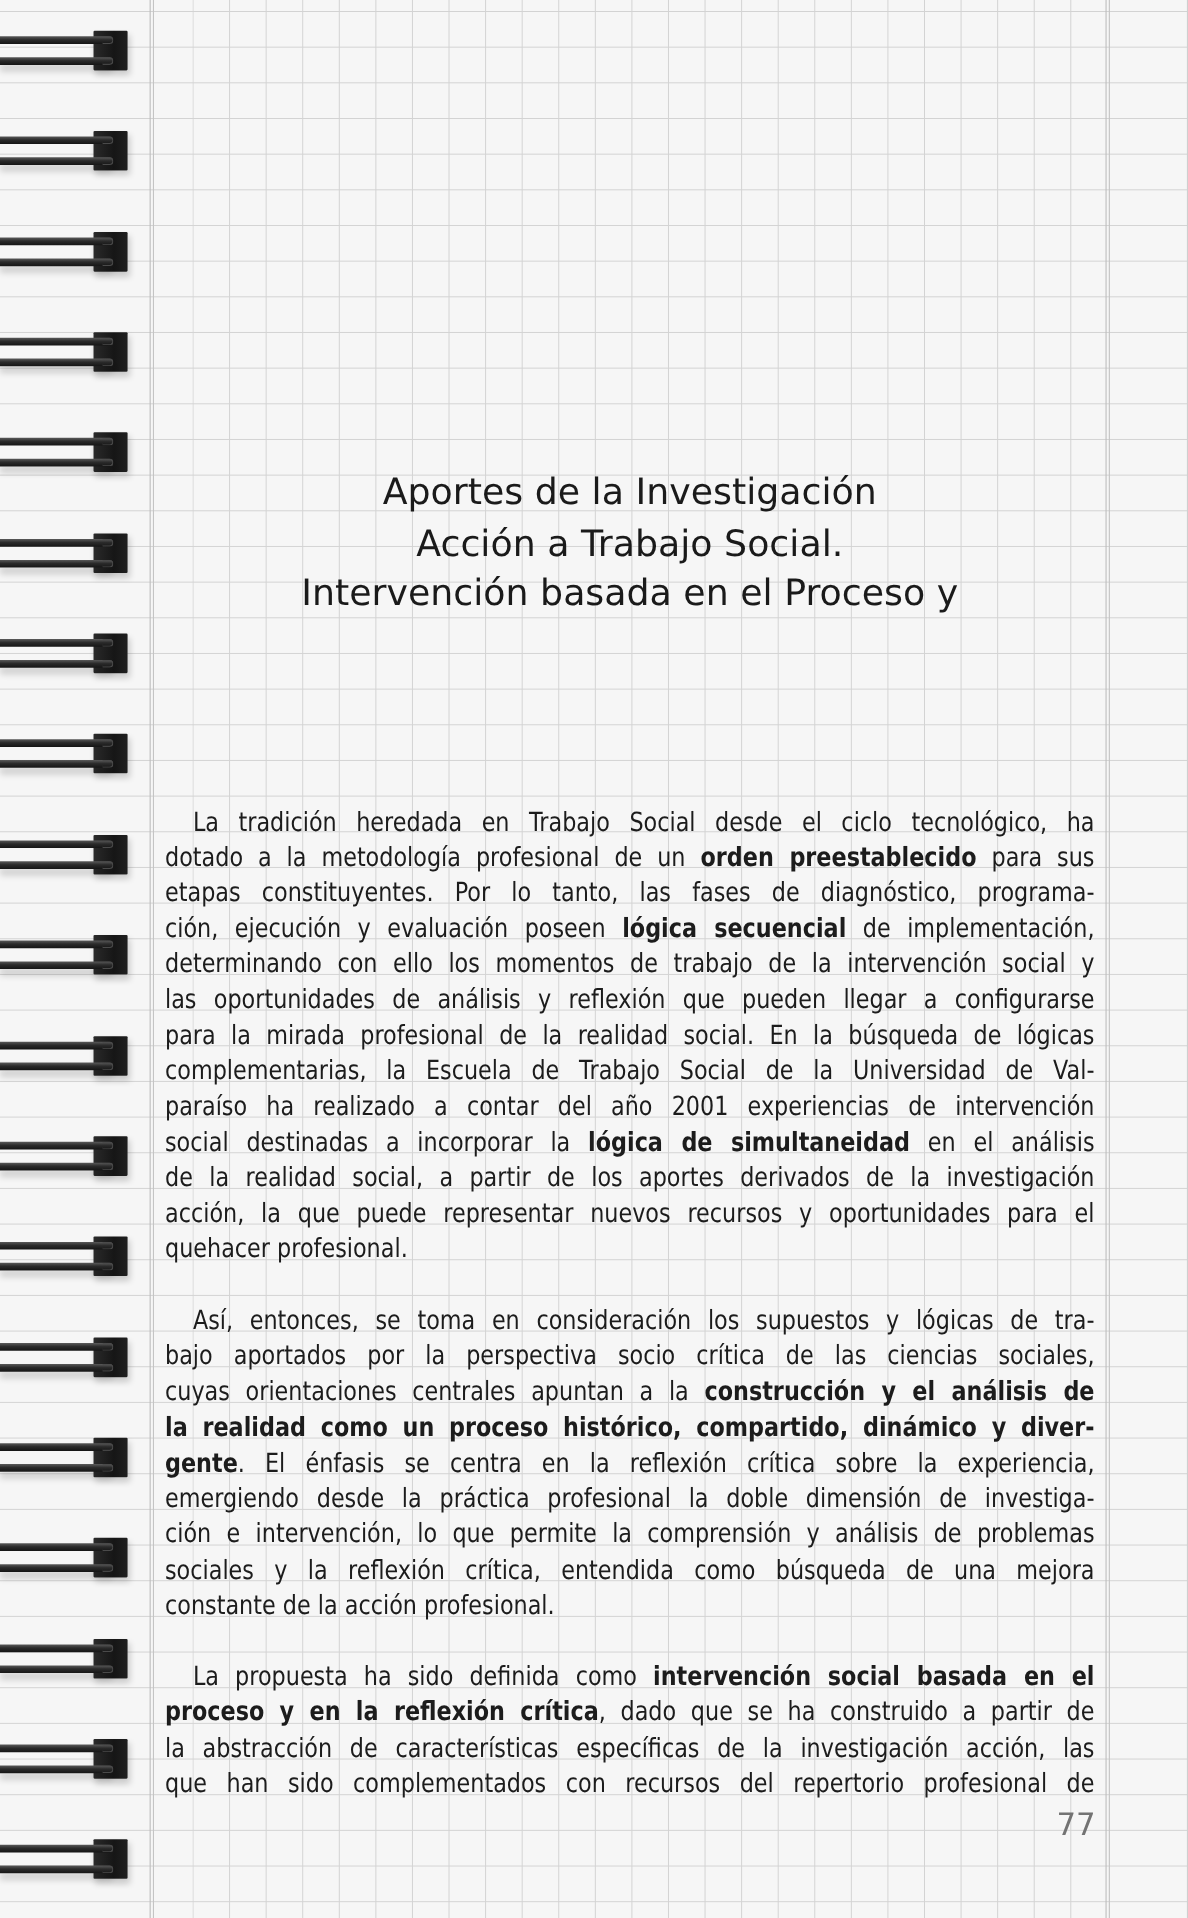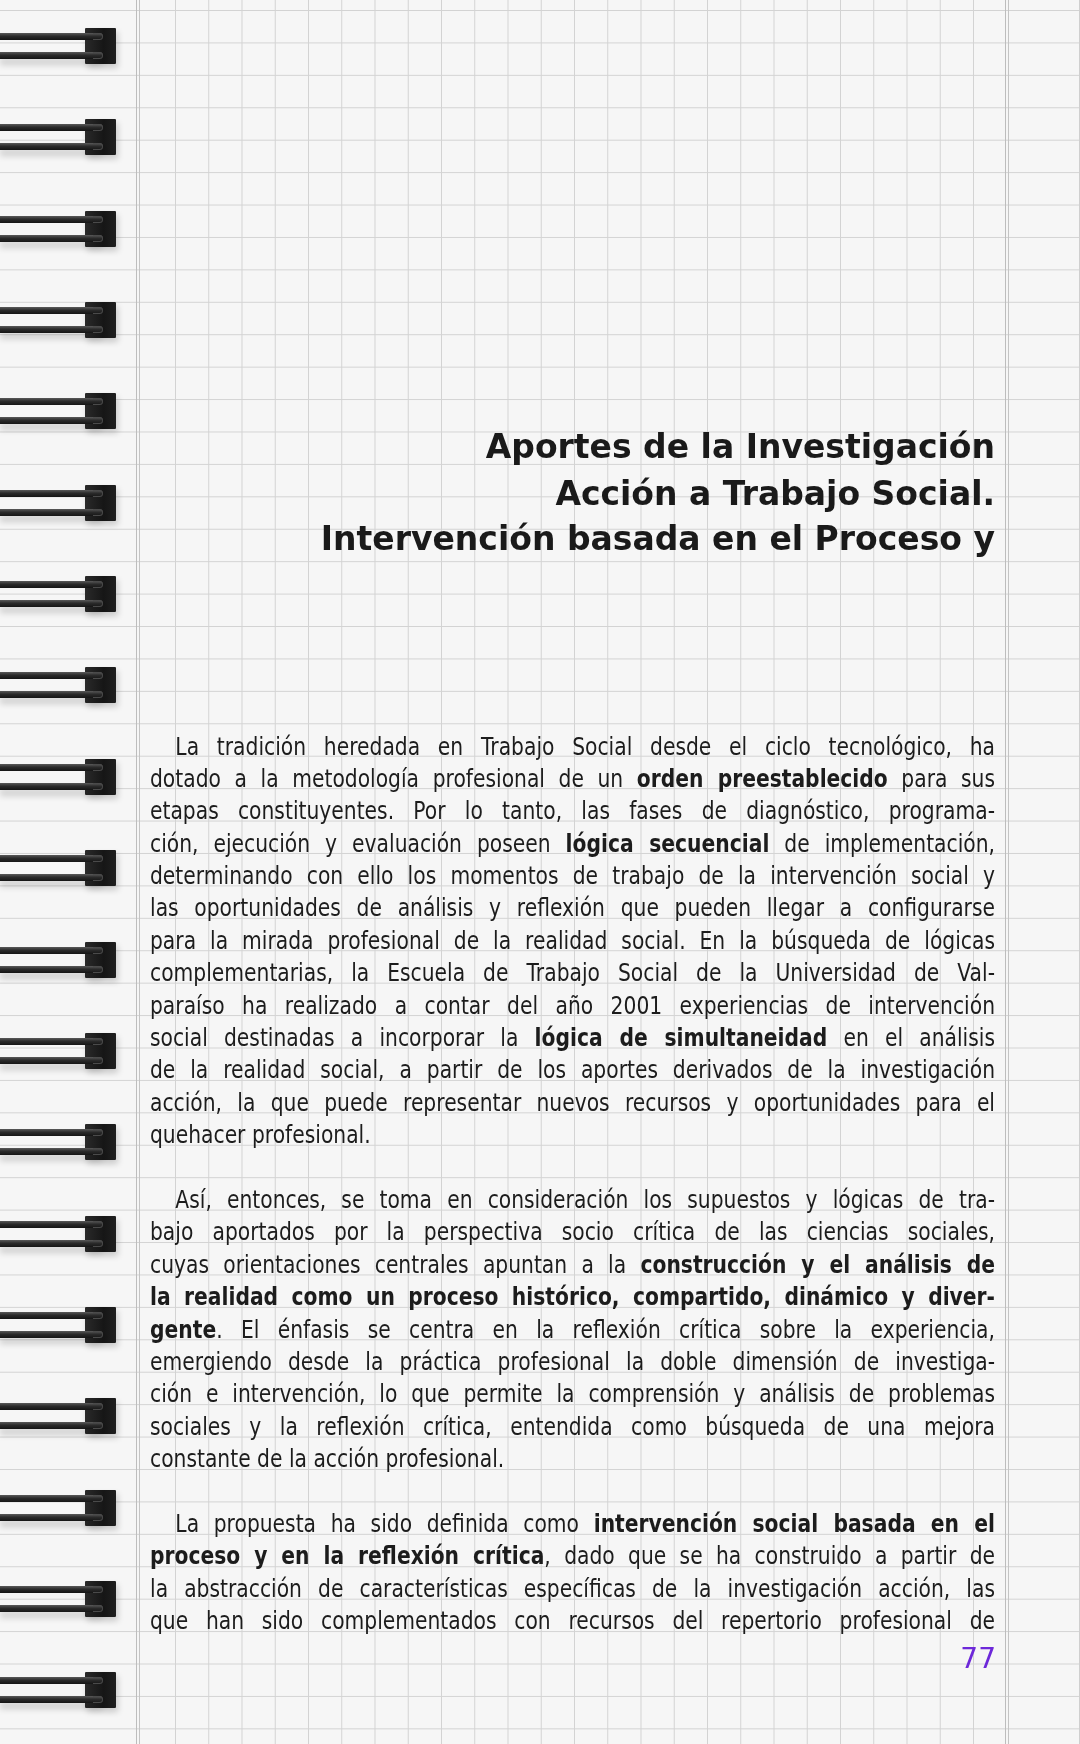--- a/index.html
+++ b/index.html
@@ -60,21 +60,21 @@
       position: absolute; width: 10px; height: 7px; left: 93px;
       border: 1px solid #4a4a4a; border-left: none; border-radius: 0 4px 4px 0;
       box-sizing: border-box; z-index: 3;
     }
     .ring .hook.h1 { top: 5px; }
     .ring .hook.h2 { top: 24px; }
 
     
     .title-block, .subtitle-block {
       position: absolute; left: 150px; width: 845px;
-      text-align: right; font-weight: bold; font-size: 33px;
+      text-align: center; font-weight: normal; font-size: 33px;
       color: #1a1a1a;
     }
     .title-block { top: 423px; line-height: 47px; }
     .subtitle-block { top: 516px; line-height: 46px; }
     .title-block div, .subtitle-block div { white-space: nowrap; }
 
     
     .body-text {
       position: absolute; left: 150px; top: 730.5px;
       width: 1000px;
@@ -89,21 +89,21 @@
       text-align: justify;
       text-align-last: justify;
       overflow: visible;
     }
     .ln.first { text-indent: 30px; }
     .ln.last { text-align: left; text-align-last: left; }
     .b { font-weight: bold; }
 
     .page-number {
       position: absolute; right: 84px; top: 1645px;
-      font-size: 28px; line-height: 28px; color: #6d28d9;
+      font-size: 28px; line-height: 28px; color: #737373;
     }
   </style>
 </head>
 <body>
 
 <div class="grid-h"></div>
 <div class="grid-v"></div>
 <div class="margin-line" style="left:136px"></div>
 <div class="margin-line" style="left:1005px"></div>
 <div class="edge-line" style="left:1079px"></div>

